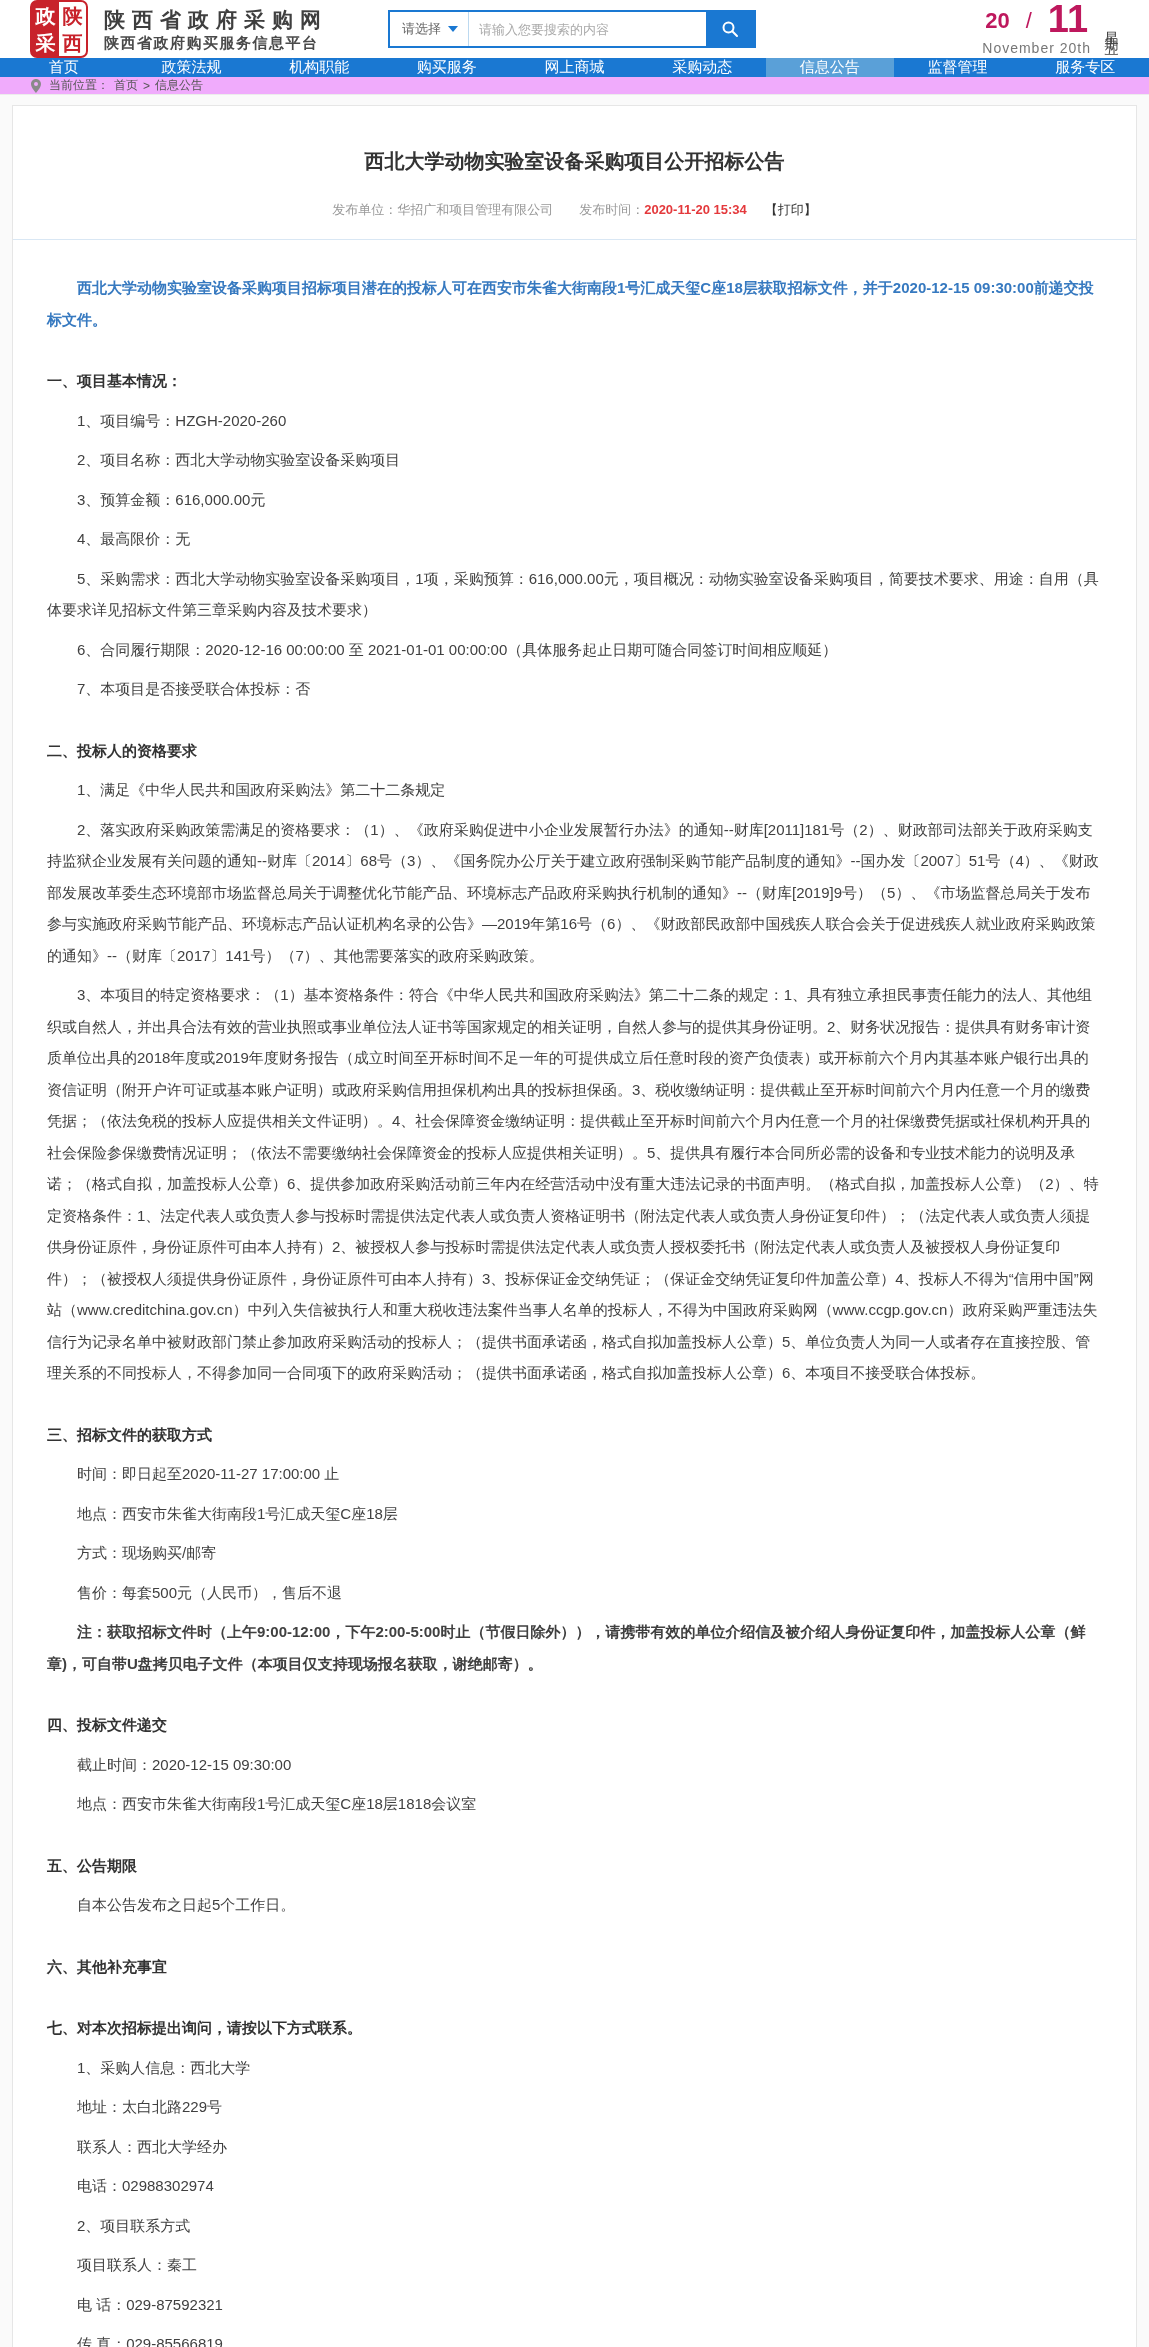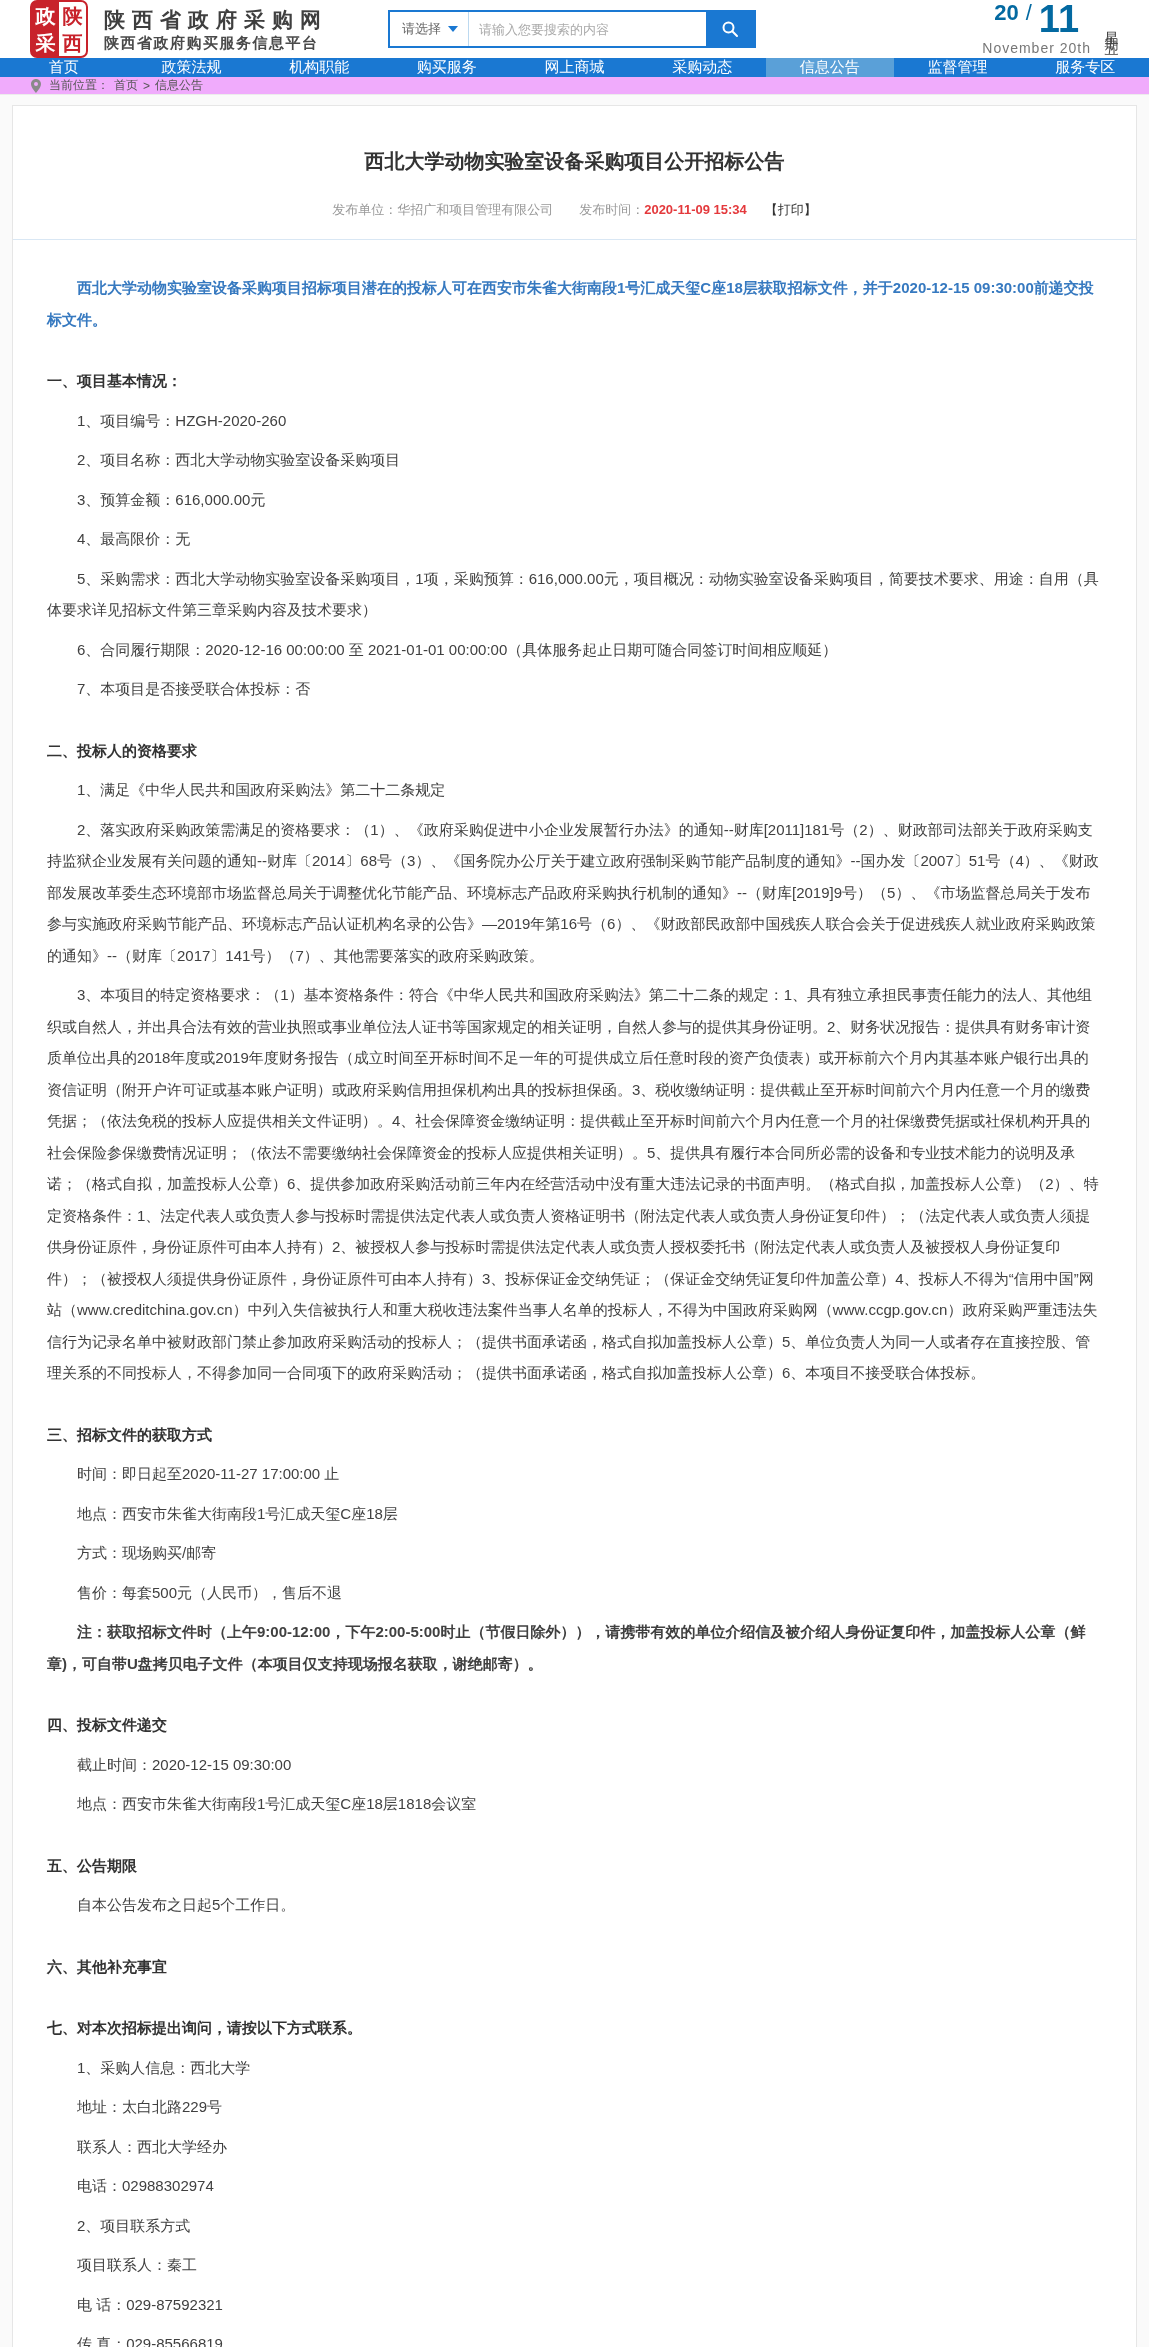--- a/index.html
+++ b/index.html
@@ -24,21 +24,21 @@
   .search-bar { margin-left:60px; display:flex; height:38px; border:2px solid #1a78d2; background:#fff; width:368px; }
   .search-select { display:flex; align-items:center; gap:7px; padding:0 10px 0 12px; font-size:13px; color:#666;
     border-right:1px solid #bcd9f0; cursor:pointer; flex:0 0 auto; }
   .caret-down { width:0; height:0; border-left:5px solid transparent; border-right:5px solid transparent; border-top:6px solid #1a78d2; }
   .search-input { flex:1; border:none; outline:none; font-size:13px; color:#333; padding:0 10px; font-family:inherit; min-width:0; }
   .search-input::placeholder { color:#aaa; }
   .search-btn { width:48px; background:#1a78d2; border:none; display:flex; align-items:center; justify-content:center; cursor:pointer; }
 
   .date-box { margin-left:auto; display:flex; align-items:center; gap:14px; }
   .date-numbers { text-align:center; }
-  .date-top { color:#0369a1; display:flex; justify-content:center; gap:7px; }
+  .date-top { color:#be185d; display:flex; align-items:flex-end; justify-content:center; gap:16px; }
   .date-day { font-size:22px; font-weight:bold; line-height:1; padding-bottom:4px; }
   .date-slash { font-size:22px; line-height:1; padding-bottom:4px; }
   .date-month { font-size:38px; font-weight:bold; line-height:0.9; }
   .date-en { color:#777; font-size:14px; margin-top:4px; letter-spacing:1px; }
   .weekday-vertical { writing-mode:vertical-lr; text-orientation:upright; font-size:14px; color:#444; letter-spacing:6px; line-height:1; }
 
   
   .main-nav { background:#1a78d2; height:45px; display:flex; }
   .nav-item { flex:1; display:flex; align-items:center; justify-content:center; color:#fff; font-size:15px; cursor:pointer; }
   .nav-item.active { background:#5aa0d8; }
@@ -131,21 +131,21 @@
     </span>
     <span>当前位置：</span>
     <a>首页</a>
     <span>&gt;</span>
     <span>信息公告</span>
   </div>
 
   <div class="card">
     <div class="article-title">西北大学动物实验室设备采购项目公开招标公告</div>
     <div class="article-meta">
-      <span>发布单位：</span><span>华招广和项目管理有限公司</span><span class="sep"></span><span>发布时间：</span><span class="meta-time" style="color: rgb(228, 57, 60);">2020-11-09 15:34</span><span class="print-btn">【打印】</span>
+      <span>发布单位：</span><span>华招广和项目管理有限公司</span><span class="sep"></span><span>发布时间：</span><span class="meta-time" style="color: rgb(228, 57, 60);">2020-11-20 15:34</span><span class="print-btn">【打印】</span>
     </div>
 
     <div class="article-body">
         <div class="blk blk-intro">西北大学动物实验室设备采购项目招标项目潜在的投标人可在西安市朱雀大街南段1号汇成天玺C座18层获取招标文件，并于2020-12-15 09:30:00前递交投标文件。</div>
         <div class="blk blk-h">一、项目基本情况：</div>
         <div class="blk blk-p">1、项目编号：HZGH-2020-260</div>
         <div class="blk blk-p">2、项目名称：西北大学动物实验室设备采购项目</div>
         <div class="blk blk-p">3、预算金额：616,000.00元</div>
         <div class="blk blk-p">4、最高限价：无</div>
         <div class="blk blk-p">5、采购需求：西北大学动物实验室设备采购项目，1项，采购预算：616,000.00元，项目概况：动物实验室设备采购项目，简要技术要求、用途：自用（具体要求详见招标文件第三章采购内容及技术要求）</div>

